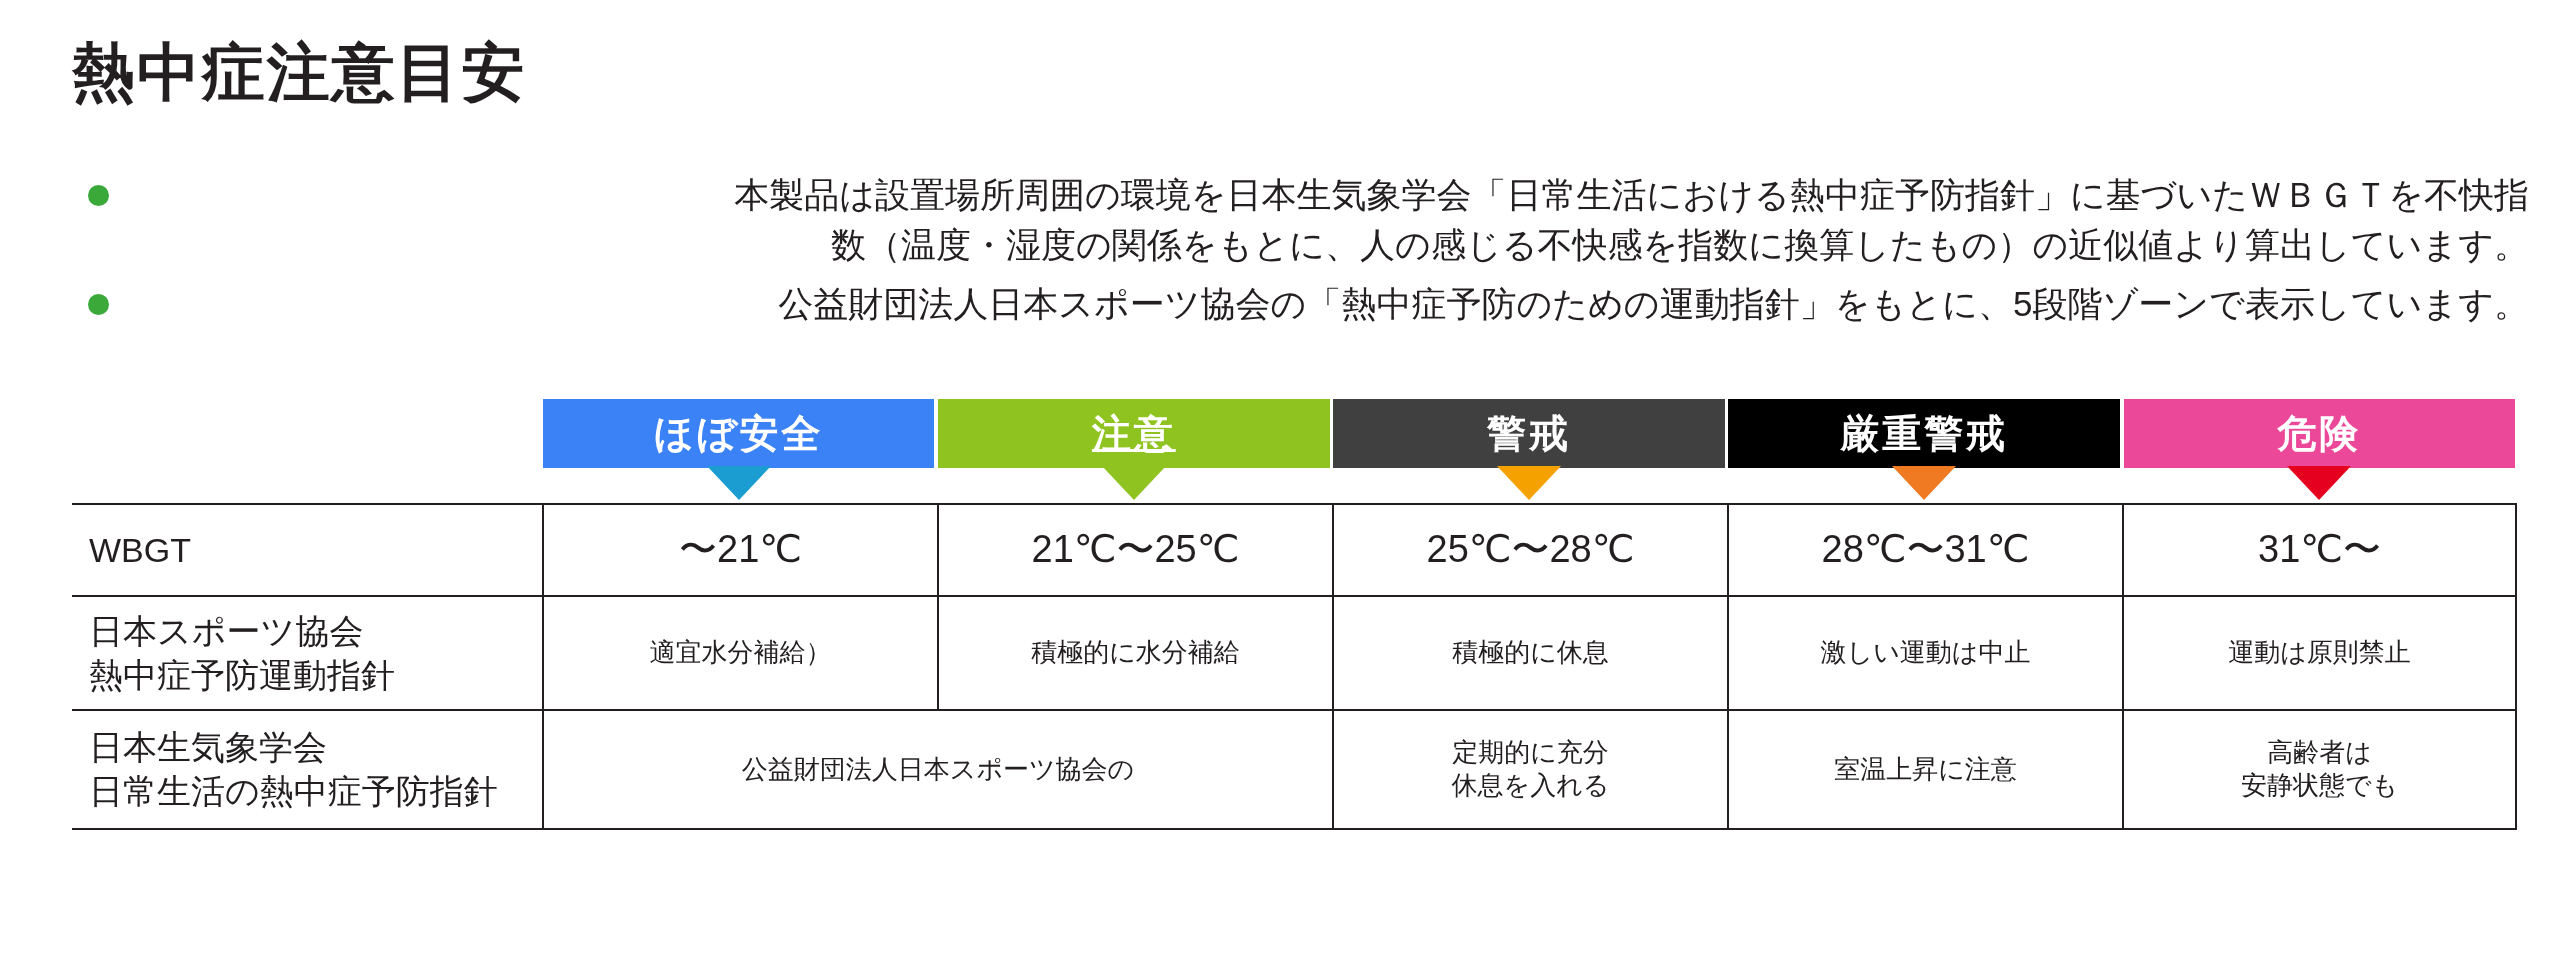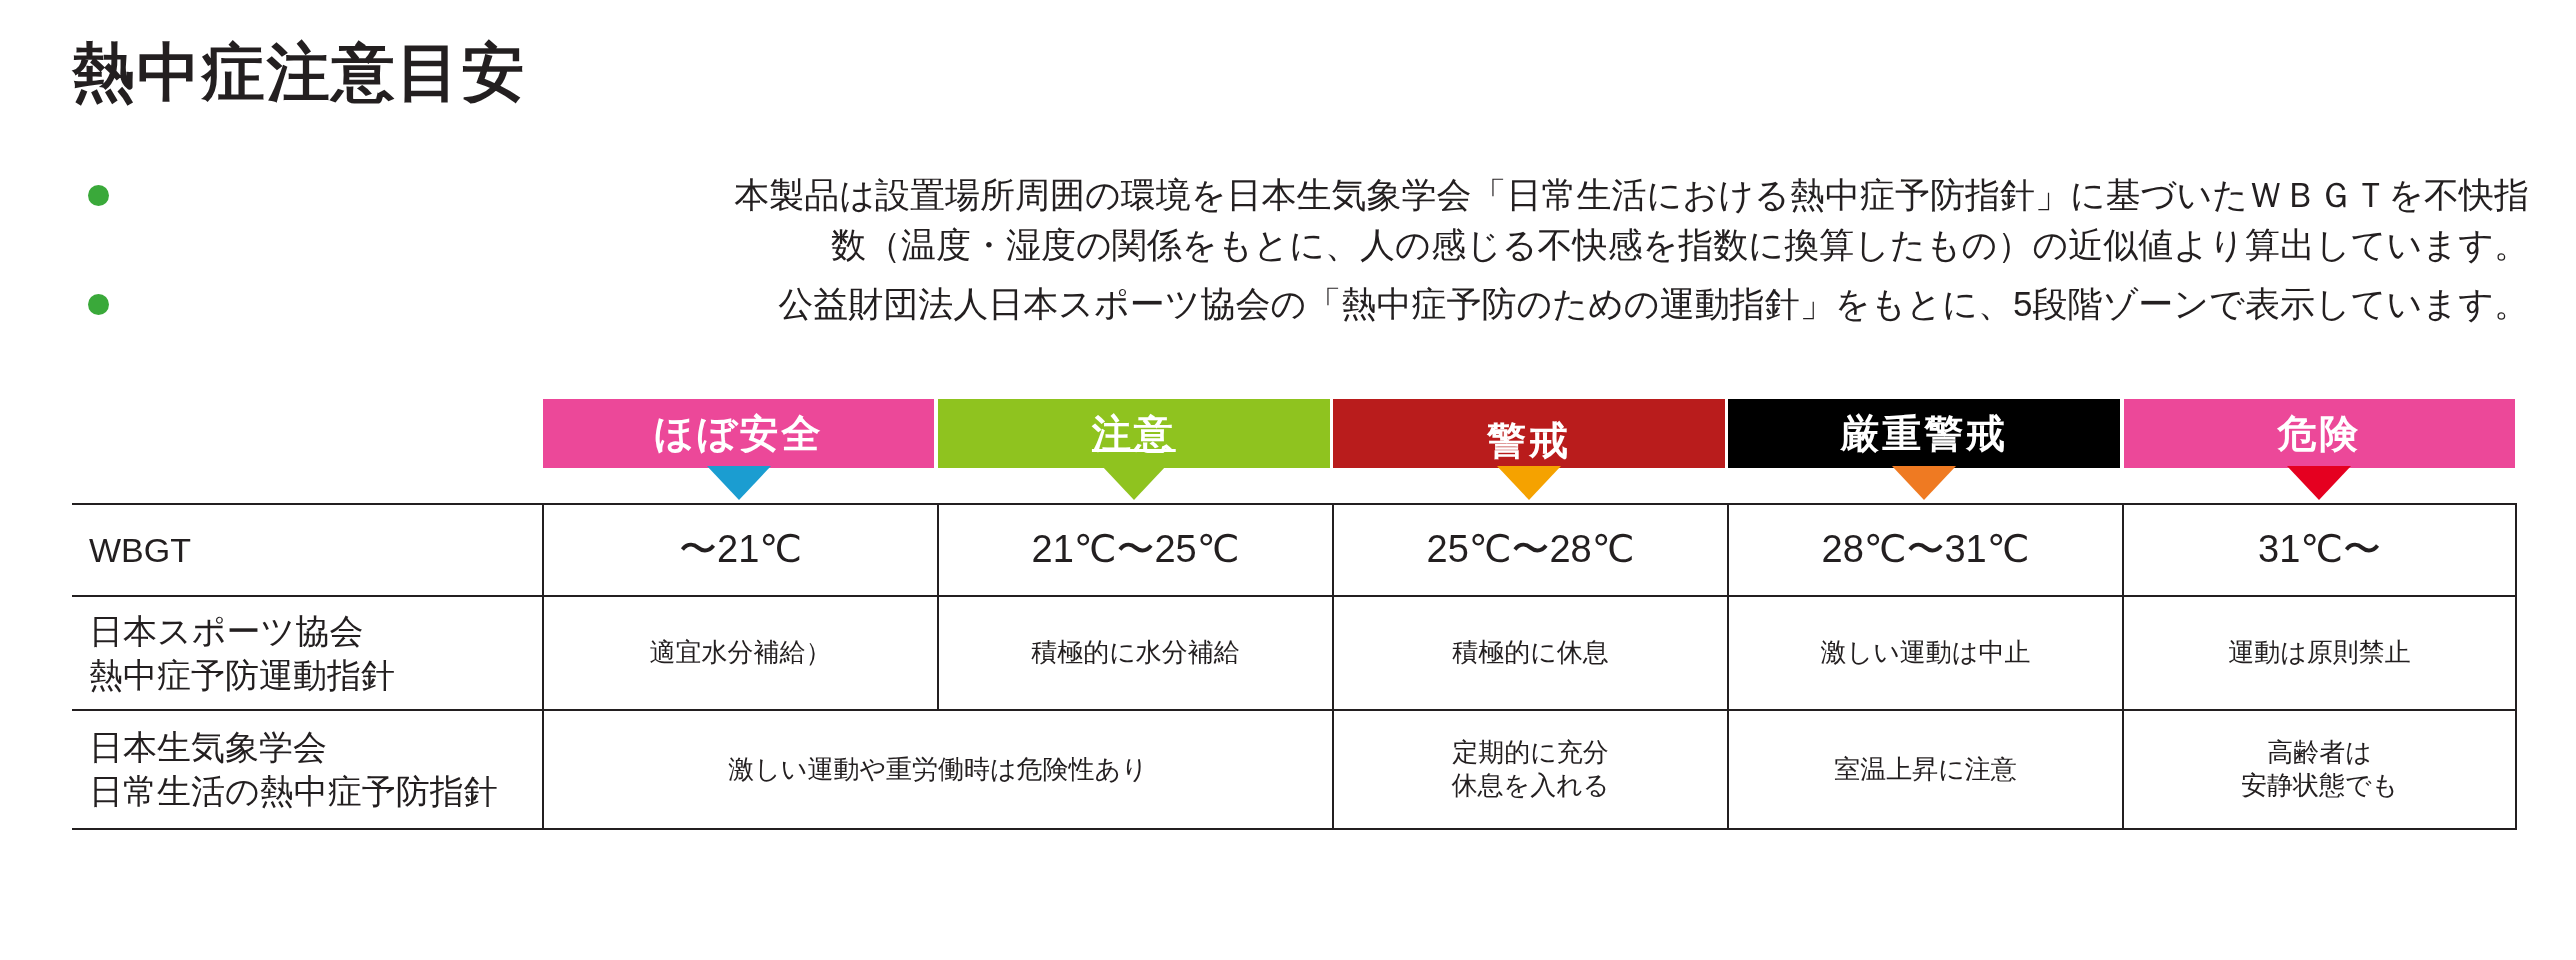--- a/index.html
+++ b/index.html
@@ -155,29 +155,29 @@
     <div class="note">
       <span class="note-bullet"></span>
       <span class="note-text">
         <span>公益財団法人日本スポーツ協会の「熱中症予防のための運動指針」をもとに、5段階ゾーンで表示しています。</span>
       </span>
     </div>
 
   </div>
 
   <div class="zones">
-    <div class="zone" id="zone0" style="background: #ec4899;">
+    <div class="zone" id="zone0" style="background: #3b82f6;">
       <span>ほぼ安全</span>
       <span class="arrow" style="border-top-color: rgb(27, 157, 209);"></span>
     </div>
     <div class="zone" id="zone1" style="background: rgb(143, 195, 31); text-decoration: underline;">
       <span>注意</span>
       <span class="arrow" style="border-top-color: rgb(143, 195, 31);"></span>
     </div>
-    <div class="zone" id="zone2" style="background: #b91c1c; align-items: flex-end;">
+    <div class="zone" id="zone2" style="background: #404040;">
       <span>警戒</span>
       <span class="arrow" style="border-top-color: rgb(245, 162, 0);"></span>
     </div>
     <div class="zone" id="zone3" style="background: #000000;">
       <span>厳重警戒</span>
       <span class="arrow" style="border-top-color: rgb(239, 122, 34);"></span>
     </div>
     <div class="zone" id="zone4" style="background: #ec4899;">
       <span>危険</span>
       <span class="arrow" style="border-top-color: rgb(229, 0, 32);"></span>
@@ -211,21 +211,21 @@
         <td>積極的に水分補給</td>
         <td>積極的に休息</td>
         <td>激しい運動は中止</td>
         <td>運動は原則禁止</td>
       </tr>
       <tr class="row-bio">
         <td class="rowlabel-2">
           <span>日本生気象学会</span><br>
           <span>日常生活の熱中症予防指針</span>
         </td>
-        <td colspan="2" class="cell-span">激しい運動や重労働時は危険性あり</td>
+        <td colspan="2" class="cell-span">公益財団法人日本スポーツ協会の</td>
         <td class="small-lines">定期的に充分<br>休息を入れる</td>
         <td>室温上昇に注意</td>
         <td class="small-lines">高齢者は<br>安静状態でも</td>
       </tr>
     </tbody>
   </table>
 
 </div>
 
 

